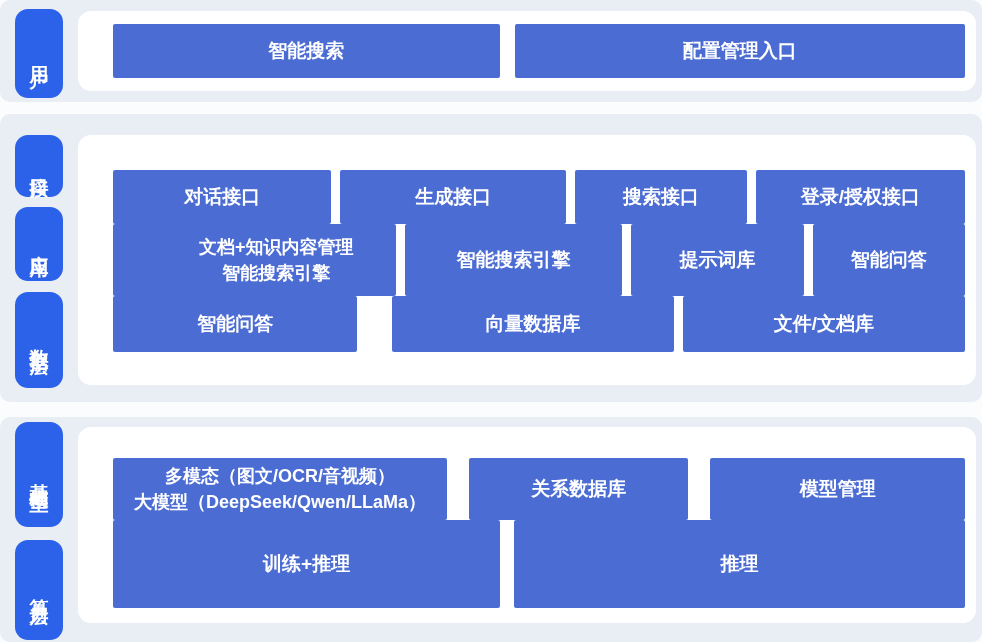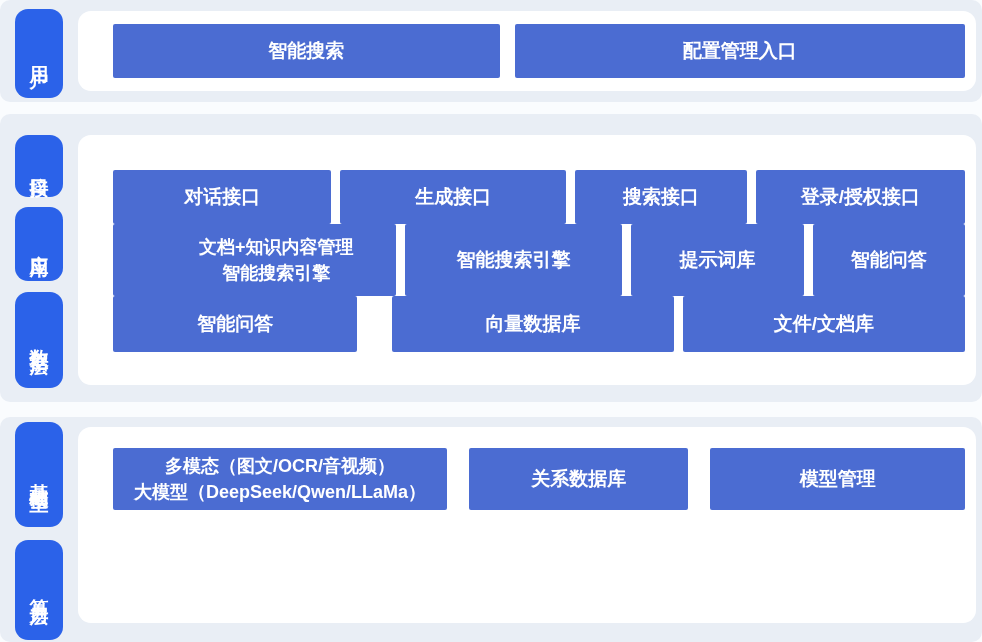--- a/index.html
+++ b/index.html
@@ -32,21 +32,21 @@
 
   .panel{
     position:absolute;left:78px;width:898px;
     background:var(--panel,#ffffff);
     border-radius:13px;
     box-sizing:border-box;
     display:flex;flex-direction:column;
   }
   #panel-user{top:11px;height:80px;padding:13px 11px 13px 35px;}
   #panel-middle{top:21px;height:250px;padding:15px 11px 13px 35px;justify-content:center;}
-  #panel-bottom{top:10px;height:196px;padding:21px 11px 15px 35px;justify-content:space-between;}
+  #panel-bottom{top:10px;height:196px;padding:31px 11px 15px 35px;justify-content:space-between;}
 
   .row{display:flex;width:100%;}
 
   .btn{
     background:var(--button,#4b6cd2);
     border-radius:2px;
     color:#fff;
     display:flex;align-items:center;justify-content:center;
     font-size:19px;font-weight:700;
     text-align:center;white-space:pre-line;line-height:1.45;
@@ -100,16 +100,20 @@
     <div class="pill" style="top:5px;height:105px;">基础模型</div>
     <div class="pill" style="top:123px;height:100px;">算力层</div>
 
     <div class="panel" id="panel-bottom">
       <div class="row" style="height:62px;gap:22px;">
         <div class="btn small-text" style="flex:332;">多模态（图文/OCR/音视频）
 大模型（DeepSeek/Qwen/LLaMa）</div>
         <div class="btn" style="flex:218;">关系数据库</div>
         <div class="btn" style="flex:253;">模型管理</div>
       </div>
+      <div class="row" style="height:88px;gap:14px;">
+        <div class="btn" style="flex:384;">训练+推理</div>
+        <div class="btn" style="flex:447;">推理</div>
+      </div>
     </div>
   </div>
 
 </div>
 
 </body></html>

